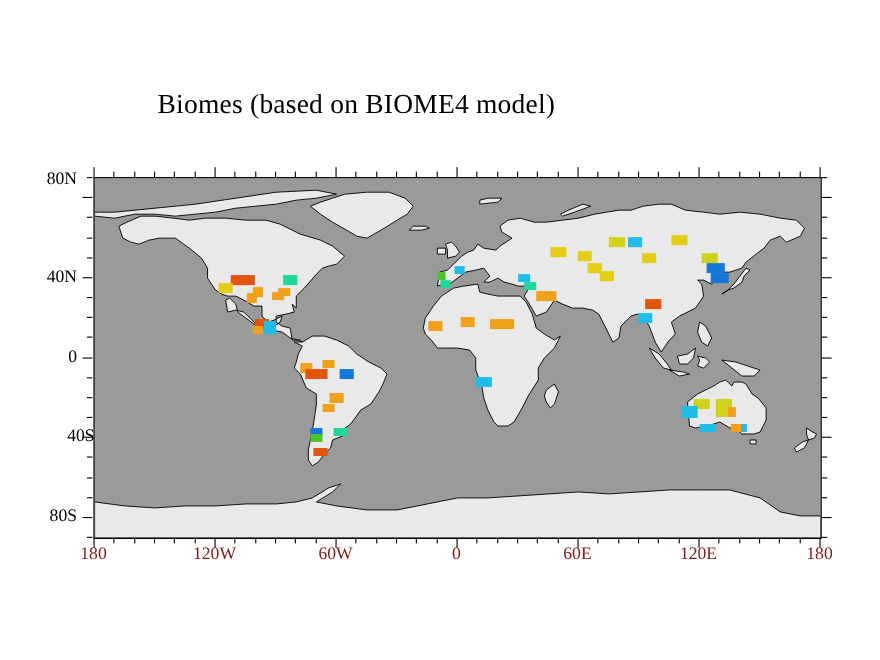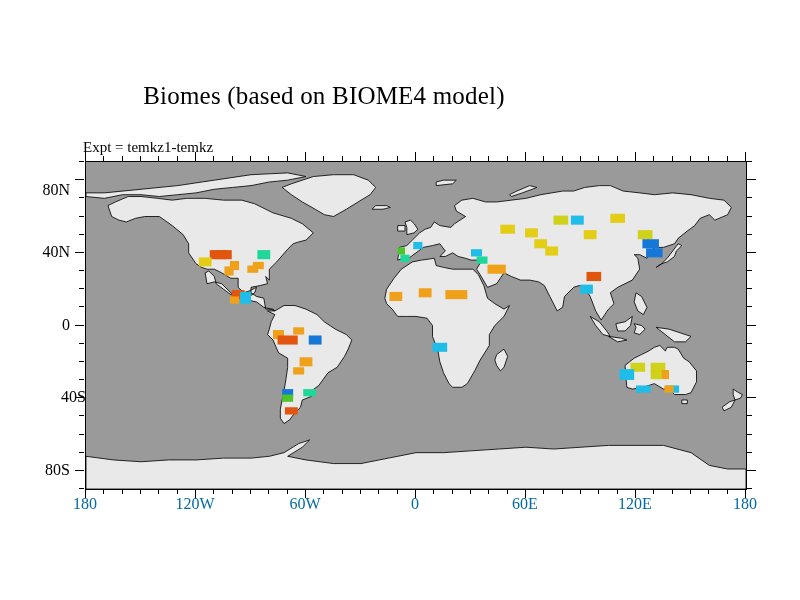--- a/index.html
+++ b/index.html
@@ -32,35 +32,34 @@
     position:absolute;left:85px;top:161px;width:660px;height:327px;
     border:1px solid #000;box-sizing:content-box;background:#9a9a9a;
     overflow:hidden;
   }
   #mapsvg{position:absolute;left:0;top:0;width:660px;height:327px;display:block;}
 
   
   .tick{position:absolute;background:#000;}
 
   .xlab{
-    position:absolute;top:495px;font-size:16px;color:#0369a1;
+    position:absolute;top:495px;font-size:16px;color:#7f1d1d;
     text-align:center;transform:translateX(-50%);white-space:nowrap;
   }
   .ylab{
     position:absolute;font-size:16px;color:#000;
     text-align:right;transform:translateY(-50%);white-space:nowrap;
   }
 </style>
 </head>
 <body>
 
 <div id="stage">
 
   <div class="title">Biomes (based on BIOME4 model)</div>
-  <div class="expt">Expt = temkz1-temkz</div>
 
   <div id="mapframe">
     <svg id="mapsvg" viewBox="0 0 360 180" preserveAspectRatio="none">
       <rect x="0" y="0" width="360" height="180" fill="#9a9a9a"></rect>
       <g id="landlayer">
           <polygon points="0.00,162.00 15.00,164.00 30.00,165.00 45.00,164.00 60.00,164.00 75.00,163.00 90.00,163.00 100.00,162.00 108.00,160.00 116.00,155.00 122.00,153.00 118.00,157.00 110.00,162.00 120.00,164.00 135.00,166.00 150.00,166.00 165.00,163.00 180.00,160.00 195.00,160.00 210.00,159.00 225.00,158.00 240.00,157.00 255.00,158.00 270.00,157.00 285.00,156.00 300.00,156.00 315.00,156.00 330.00,160.00 340.00,167.00 350.00,169.00 360.00,169.00 360.00,180.00 0.00,180.00 0.00,162.00" fill="#e9e9e9" stroke="#000000" stroke-width="0.45" stroke-linejoin="round"></polygon>
           <polygon points="0.00,19.00 10.00,20.00 20.00,18.00 30.00,18.00 40.00,19.00 50.00,18.00 60.00,17.00 70.00,15.00 80.00,14.00 90.00,13.00 100.00,11.00 110.00,10.00 120.00,8.00 110.00,6.00 90.00,7.00 70.00,10.00 50.00,13.00 30.00,15.00 10.00,17.00 0.00,17.00 0.00,19.00" fill="#e9e9e9" stroke="#000000" stroke-width="0.45" stroke-linejoin="round"></polygon>
           <polygon points="12.00,24.00 14.00,30.00 18.00,32.00 22.00,33.00 27.00,31.00 32.00,30.00 40.00,30.00 47.00,35.00 53.00,40.00 56.00,45.00 56.00,50.00 60.00,56.00 63.00,58.00 66.00,59.00 70.00,59.00 74.00,61.00 79.00,64.00 83.00,64.00 83.00,69.00 86.00,72.00 89.00,71.00 93.00,69.00 92.00,72.00 88.00,75.00 84.00,74.00 79.00,73.00 75.00,70.00 71.00,67.00 70.00,63.00 67.00,60.00 65.00,61.00 66.00,67.00 70.00,66.00 74.00,67.00 81.00,74.00 86.00,74.00 88.00,76.00 93.00,77.00 97.00,80.00 101.00,81.00 103.00,82.00 102.00,81.00 98.00,81.00 97.00,75.00 93.00,74.00 90.00,72.00 90.00,69.00 95.00,68.00 99.00,67.00 98.00,63.00 100.00,65.00 100.00,59.00 104.00,55.00 110.00,48.00 113.00,45.00 116.00,44.00 120.00,43.00 124.00,39.00 118.00,34.00 112.00,31.00 102.00,28.00 92.00,23.00 85.00,21.00 75.00,21.00 65.00,20.00 55.00,20.00 47.00,21.00 39.00,20.00 30.00,19.00 23.00,19.00 16.00,22.00 12.00,24.00" fill="#e9e9e9" stroke="#000000" stroke-width="0.45" stroke-linejoin="round"></polygon>
           <polygon points="135.00,30.00 142.00,26.00 150.00,21.00 155.00,18.00 158.00,14.00 154.00,10.00 146.00,7.00 135.00,7.00 124.00,8.00 118.00,10.00 112.00,12.00 107.00,14.00 112.00,18.00 118.00,22.00 125.00,26.00 130.00,29.00 135.00,30.00" fill="#e9e9e9" stroke="#000000" stroke-width="0.45" stroke-linejoin="round"></polygon>
           <polygon points="99.00,82.00 103.00,82.00 108.00,79.00 114.00,79.00 120.00,81.00 126.00,84.00 130.00,88.00 136.00,92.00 142.00,95.00 145.00,98.00 143.00,103.00 141.00,107.00 137.00,113.00 132.00,116.00 127.00,123.00 123.00,126.00 123.00,129.00 118.00,131.00 117.00,135.00 114.00,138.00 111.00,142.00 108.00,144.00 106.00,141.00 106.00,136.00 107.00,131.00 108.00,126.00 109.00,120.00 110.00,113.00 110.00,108.00 105.00,105.00 102.00,98.00 99.00,95.00 100.00,92.00 101.00,88.00 103.00,84.00 99.00,82.00" fill="#e9e9e9" stroke="#000000" stroke-width="0.45" stroke-linejoin="round"></polygon>
@@ -259,20 +258,20 @@
   <div id="xlabels">
       <div class="xlab" style="left: 85px;">180</div>
       <div class="xlab" style="left: 195px;">120W</div>
       <div class="xlab" style="left: 305px;">60W</div>
       <div class="xlab" style="left: 415px;">0</div>
       <div class="xlab" style="left: 525px;">60E</div>
       <div class="xlab" style="left: 635px; text-align: right;">120E</div>
       <div class="xlab" style="left: 745px;">180</div>
     </div>
   <div id="ylabels">
-      <div class="ylab" style="top: 190px; left: 12px; width: 58px;">80N</div>
+      <div class="ylab" style="top: 163px; left: 12px; width: 58px;">80N</div>
       <div class="ylab" style="top: 251.833px; left: 12px; width: 58px;">40N</div>
       <div class="ylab" style="top: 324.5px; left: 12px; width: 58px;">0</div>
       <div class="ylab" style="top: 397.167px; left: 28px; width: 58px; font-family: Liberation Serif, serif;">40S</div>
       <div class="ylab" style="top: 469.833px; left: 12px; width: 58px;">80S</div>
     </div>
 
 </div>
 
 </body></html>

